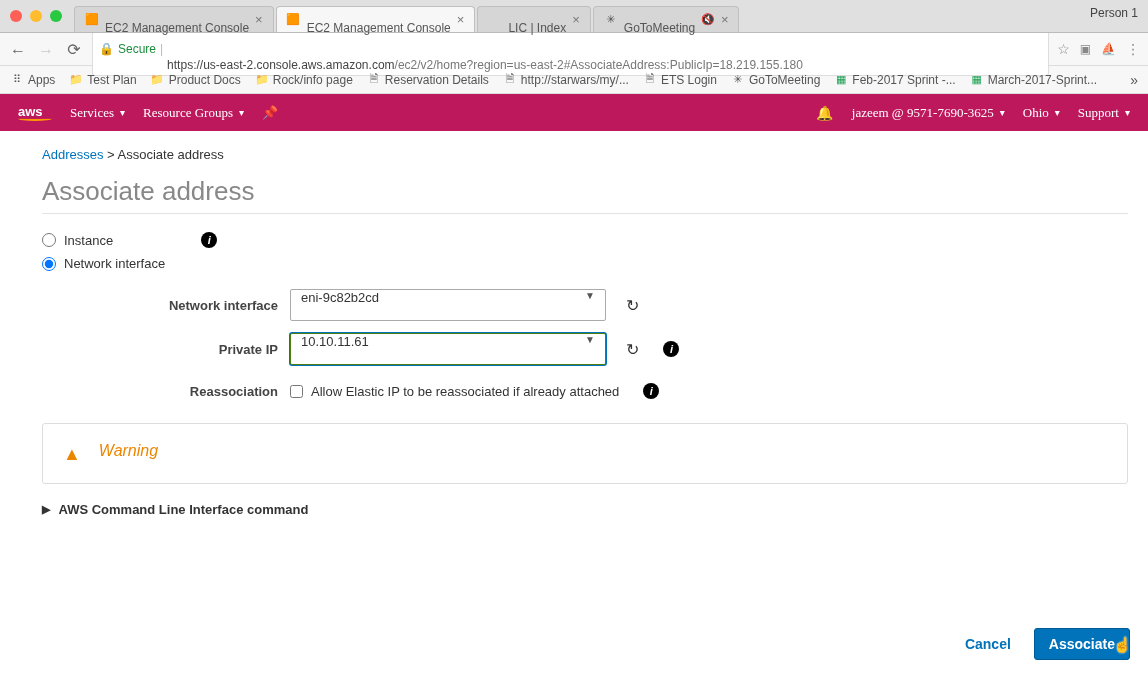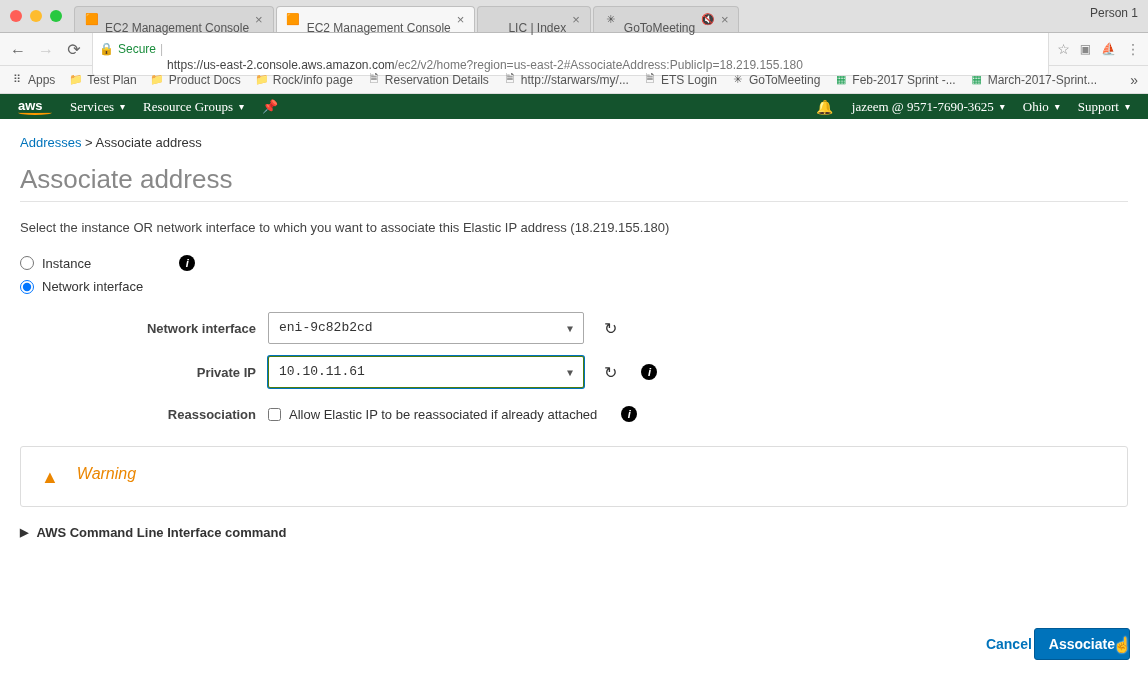--- a/index.html
+++ b/index.html
@@ -31,59 +31,59 @@
 .url .host { color: #444; }
 .addr-right { display: flex; gap: 10px; align-items: center; color: #888; font-size: 14px; }
 
 
 .bookbar { height: 28px; background: #f7f7f7; display: flex; align-items: center; padding: 0 10px; gap: 14px; border-bottom: 1px solid #ddd; font-size: 12px; color: #555; }
 .bm { display: flex; align-items: center; gap: 4px; white-space: nowrap; overflow: hidden; }
 .bm-icon { width: 14px; height: 14px; display: inline-flex; align-items: center; justify-content: center; font-size: 11px; }
 .bookbar-more { margin-left: auto; font-size: 14px; color: #555; }
 
 
-.awsnav { height: 25px; background: #14532d; display: flex; align-items: center; padding: 0 18px; color: #fff; font-size: 13px; gap: 18px; }
+.awsnav { height: 37px; background: #be185d; display: flex; align-items: center; padding: 0 18px; color: #fff; font-size: 13px; gap: 18px; }
 .aws-logo { font-weight: 700; color: #fff; position: relative; display: inline-block; }
 .aws-logo .smile { display:block; width: 34px; height: 5px; border-bottom: 2px solid #ff9900; border-radius: 0 0 50% 50%; margin-top: -3px; }
 .awsnav-item { display: flex; align-items: center; gap: 6px; cursor: pointer; font-family: Liberation Serif, serif; }
 .caret-down { font-size: 10px; }
 .pin-icon { font-size: 13px; }
 .awsnav-spacer { flex: 1; }
 .bell-icon { font-size: 14px; }
 
 
-.page { padding: 16px 20px 0 20px; }
+.page { padding: 16px 20px 0 20px; margin-left: 22px; }
 .breadcrumb { font-size: 13px; color: #333; margin-bottom: 14px; }
 .breadcrumb a { color: #0073bb; text-decoration: none; }
 .page-title { font-size: 26px; font-weight: 300; color: #888; margin-bottom: 6px; }
 .divider { border: none; border-top: 1px solid #e3e3e3; margin-bottom: 18px; }
 .intro { font-size: 13px; color: #444; margin-bottom: 20px; }
 
 .form-row { display: flex; align-items: center; margin-bottom: 12px; gap: 12px; }
 .form-label { width: 236px; text-align: right; font-weight: 700; font-size: 13px; color: #444; }
 .radio-col { display: flex; flex-direction: column; gap: 8px; }
 .radio-line { display: flex; align-items: center; gap: 8px; }
 input[type="radio"] { width: 14px; height: 14px; }
 .info-icon { width: 16px; height: 16px; border-radius: 50%; background: #000; color: #fff; display: inline-flex; align-items: center; justify-content: center; font-size: 11px; font-weight: 700; font-style: italic; margin-left: 12px; }
 
-.select-box { width: 316px; height: 32px; border: 1px solid #aaa; border-radius: 2px; display: flex; align-items: flex-end; justify-content: space-between; padding: 8px 10px; background: #fff; font-size: 13px; color: #333; font-family: Liberation Mono, monospace; }
+.select-box { width: 316px; height: 32px; border: 1px solid #aaa; border-radius: 2px; display: flex; align-items: flex-start; justify-content: space-between; padding: 0 10px; background: #fff; font-size: 13px; color: #333; }
 .select-box.focused { border: 1px solid #4d7c0f; box-shadow: 0 0 0 1px #0073bb; }
 .refresh-icon { font-size: 16px; color: #333; margin-left: 8px; }
 .dropdown-caret { font-size: 10px; color: #555; }
 
 .warning-box { border: 1px solid #ddd; border-radius: 3px; padding: 18px 20px; display: flex; gap: 18px; align-items: flex-start; margin-top: 24px; }
 .warn-icon { color: #eb8600; font-size: 18px; padding-top: 2px; }
 .warn-title { color: #eb8600; font-size: 16px; margin-bottom: 4px; font-style: italic; }
 .warn-text { font-size: 13px; color: #444; }
 .warn-text a { color: #0073bb; text-decoration: none; }
 
 .expander { display: flex; align-items: center; gap: 8px; margin-top: 18px; font-weight: 700; font-size: 13px; }
 .triangle-right { font-size: 11px; }
 
-.footer { position: absolute; bottom: 18px; right: 18px; display: flex; gap: 2px; align-items: center; }
+.footer { position: absolute; bottom: 18px; right: 18px; display: flex; gap: 23px; align-items: center; }
 .btn-cancel { color: #0073bb; font-size: 14px; font-weight: 700; cursor: pointer; }
 .btn-primary { background: #0073bb; color: #fff; border: 1px solid #005a96; border-radius: 3px; padding: 7px 14px; font-size: 14px; font-weight: 700; cursor: pointer; position: relative; }
 .cursor-hand { position: absolute; right: -3px; top: 7px; font-size: 15px; color: #000; text-shadow: 0 0 2px #fff; }
 </style>
 </head>
 <body>
 
 <div class="titlebar">
   <div class="traffic">
     <div class="traffic-dot dot-red"></div>
@@ -208,21 +208,20 @@
 <div class="page">
   <div class="breadcrumb">
     <a href="#">Addresses</a>
     <span>&gt;</span>
     <span>Associate address</span>
   </div>
 
   <h1 class="page-title">Associate address</h1>
   <hr class="divider">
 
-  <p class="intro">Select the instance OR network interface to which you want to associate this Elastic IP address (18.219.155.180)</p>
 
   <div class="form-row">
     <div class="radio-col">
       <label class="radio-line">
         <input type="radio" name="rtype" style="">
         <span>Instance</span>
         <span class="info-icon" style="margin-left:80px;">i</span>
       </label>
       <label class="radio-line">
         <input type="radio" name="rtype" checked="" style="">

